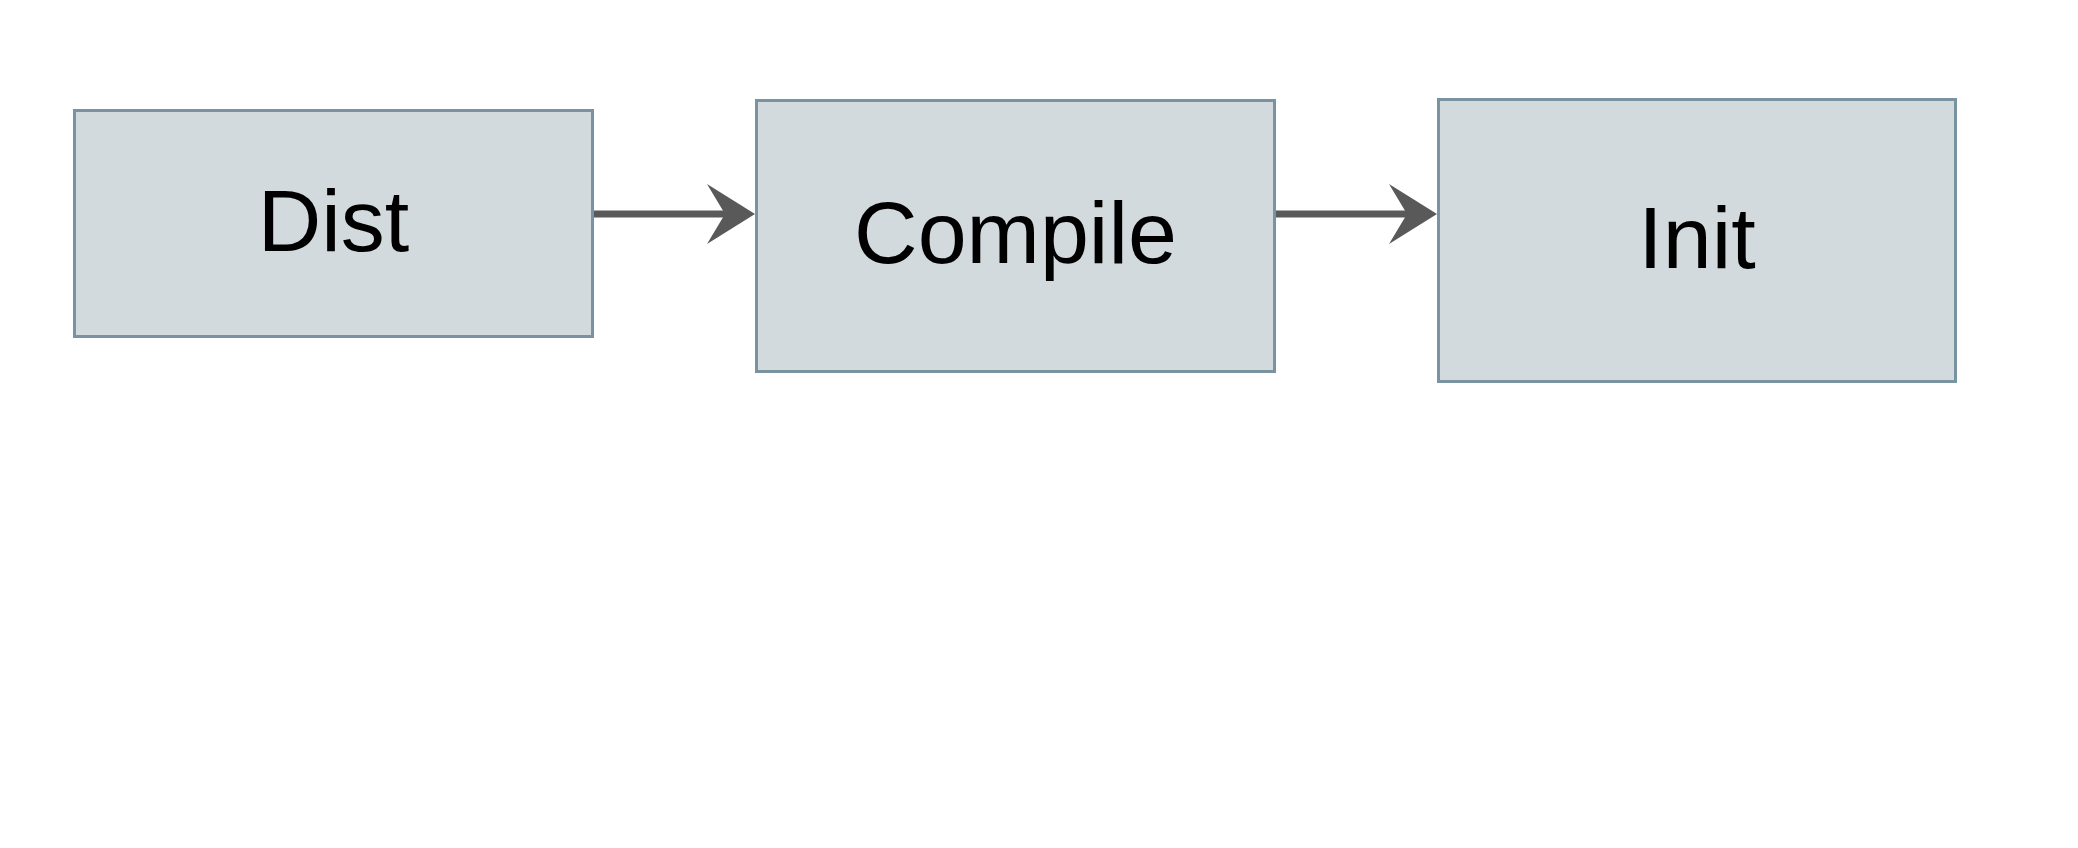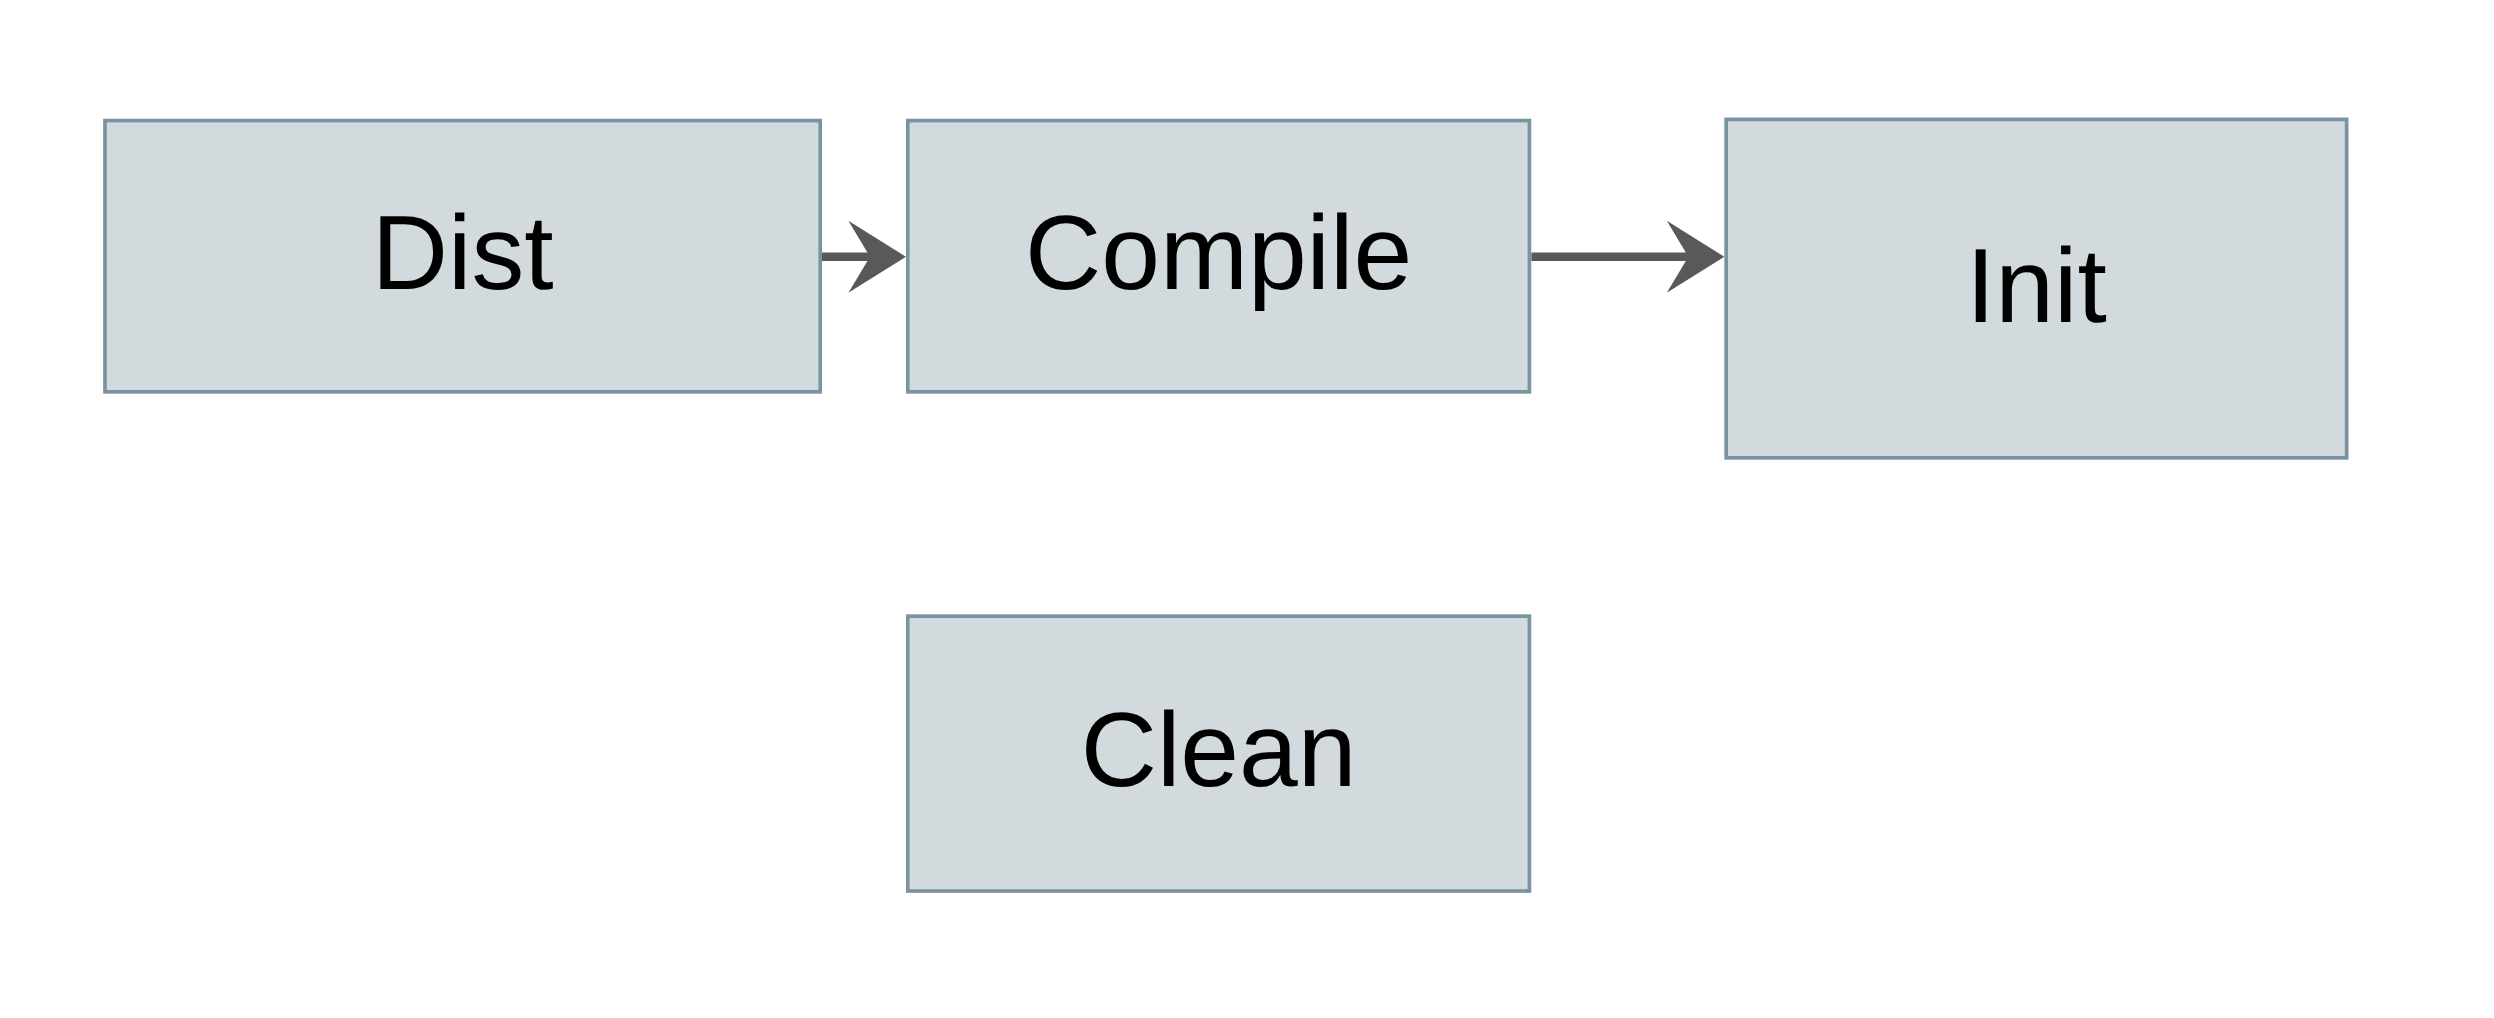--- a/index.html
+++ b/index.html
@@ -31,22 +31,22 @@
   }
   .node-label {
     font-size: 88px;
     font-weight: 400;
     color: var(--text-color);
     letter-spacing: 0px;
     white-space: nowrap;
     line-height: 1;
     padding-bottom: 6px;
   }
-  .node-dist    { left: 73px;   top: 99px;  width: 599px; height: 229px; margin-left: 13px; }
-  .node-compile { left: 755px;  top: 99px;  width: 521px; height: 229px; }
+  .node-dist    { left: 73px;   top: 109px;  width: 521px; height: 229px; }
+  .node-compile { left: 755px;  top: 99px;  width: 521px; height: 274px; }
   .node-init    { left: 1437px; top: 98px;  width: 520px; height: 285px; }
   .node-clean   { left: 755px;  top: 512px; width: 521px; height: 232px; }
   .edges-layer {
     position: absolute;
     left: 0; top: 0;
     width: 2078px;
     height: 848px;
     pointer-events: none;
   }
   .edge-line {
@@ -80,17 +80,14 @@
   </div>
 
   <div class="node node-compile">
     <span class="node-label">Compile</span>
   </div>
 
   <div class="node node-init">
     <span class="node-label">Init</span>
   </div>
 
-  <div class="node node-clean">
-    <span class="node-label">Clean</span>
-  </div>
 
 </div>
 
 </body></html>

